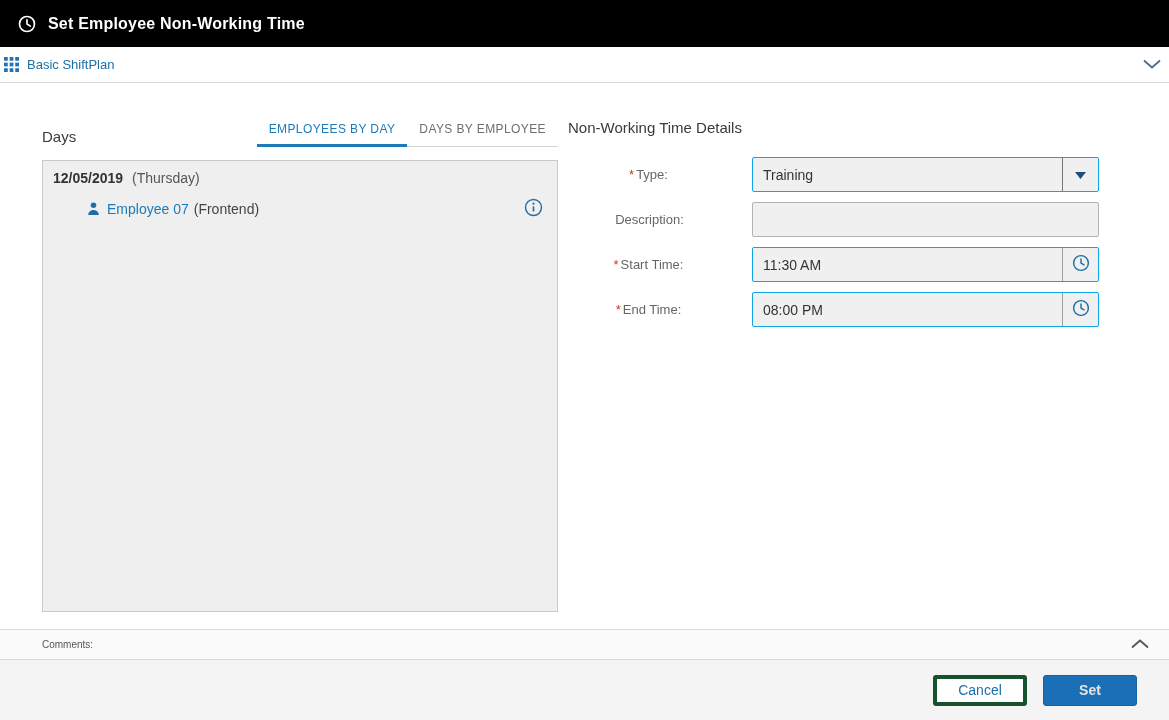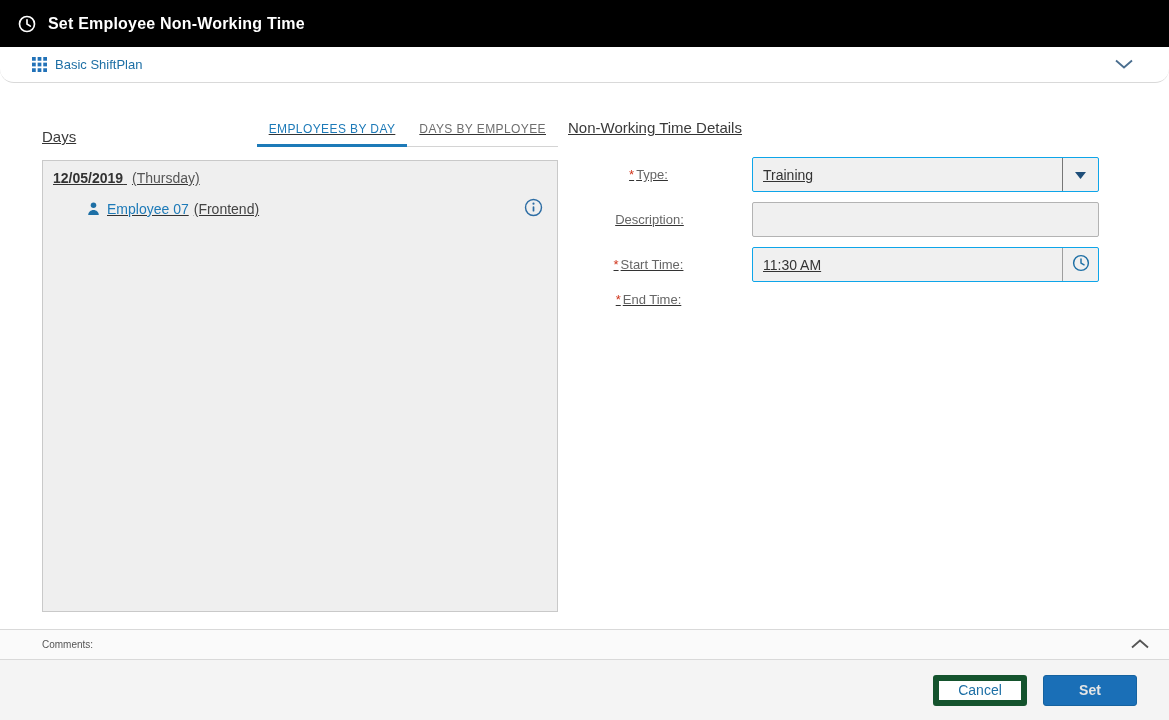--- a/index.html
+++ b/index.html
@@ -14,29 +14,29 @@
   .titlebar {
     height:47px; background:#000000; color:#fff;
     display:flex; align-items:center; padding:0 17px; flex:none;
   }
   .titlebar .ticon { display:flex; align-items:center; margin-right:11px; }
   .titlebar h1 { font-size:16px; font-weight:700; letter-spacing:.2px; }
 
   
   .subheader {
     height:36px; background:#fff; border-bottom:1px solid #d9d9d9;
-    display:flex; align-items:center; padding:0 32px; flex:none;border-radius:14px;
+    display:flex; align-items:center; padding:0 4px; flex:none;
   }
   .subheader .gicon { display:flex; align-items:center; margin-right:8px; }
   .plan-name { font-size:13px; color:#1d6fa5; }
   .subheader .spacer { flex:1; }
   .chev-btn { background:none; border:none; cursor:pointer; display:flex; align-items:center; padding:4px; }
 
   
-  .main { flex:1; display:flex; padding:36px 47px 0 42px; background:#fff; overflow:hidden;text-decoration:underline; }
+  .main { flex:1; display:flex; padding:36px 47px 0 42px; background:#fff; overflow:hidden; }
 
   
   .days-col { width:516px; flex:none; display:flex; flex-direction:column; }
   .days-head { display:flex; align-items:flex-end; height:28px; }
   .days-label { font-size:15px; color:#3a3a3a; padding-bottom:2px; }
   .tabs { display:flex; margin-left:auto; border-bottom:1px solid #d4d4d4; }
   .tab {
     background:none; border:none; cursor:pointer;
     font-size:12px; letter-spacing:.4px; color:#6e6e6e;
     padding:6px 12px 8px 12px; font-family:inherit;
@@ -96,21 +96,21 @@
 
   
   .footer {
     height:60px; flex:none; background:#f4f4f4;
     display:flex; align-items:center; justify-content:flex-end; padding-right:32px; gap:16px;
   }
   .btn {
     height:31px; min-width:94px; border-radius:3px; font-family:inherit; font-size:14px;
     cursor:pointer; padding:0 18px;
   }
-  .btn-cancel { background:#fff; border:6px solid #14532d; color:#1d6fa5; }
+  .btn-cancel { background:#fff; border:4px solid #14532d; color:#1d6fa5; }
   .btn-set { background:#1a6fb7; border:1px solid #15629f; color:#e5e5e5;font-weight:bold; }
 </style>
 </head>
 <body>
 
 <div class="app">
 
   <div class="titlebar">
     <span class="ticon">
       <svg width="20" height="20" viewBox="0 0 24 24">
@@ -229,20 +229,31 @@
                 </svg>
             </span>
           </button>
         </div>
       </div>
 
       <div class="frm-row">
         <div class="frm-label">
           <span class="req">*</span><span>End Time:</span>
         </div>
+        <div class="frm-field">
+          <input type="text" value="08:00 PM" style="">
+          <button class="field-btn clk">
+            <span>
+              <svg width="18" height="18" viewBox="0 0 20 20">
+                  <circle cx="10" cy="10" r="8.2" fill="none" stroke="#1d6fa5" stroke-width="1.6"></circle>
+                  <path d="M10 5.5V10l3.4 2" fill="none" stroke="#1d6fa5" stroke-width="1.6" stroke-linecap="round"></path>
+                </svg>
+            </span>
+          </button>
+        </div>
       </div>
     </div>
   </div>
 
   <div class="comments-bar">
     <span class="comments-label">Comments:</span>
     <span class="spacer"></span>
     <button class="chev-btn">
       <span>
         <svg width="18" height="10" viewBox="0 0 18 10">

